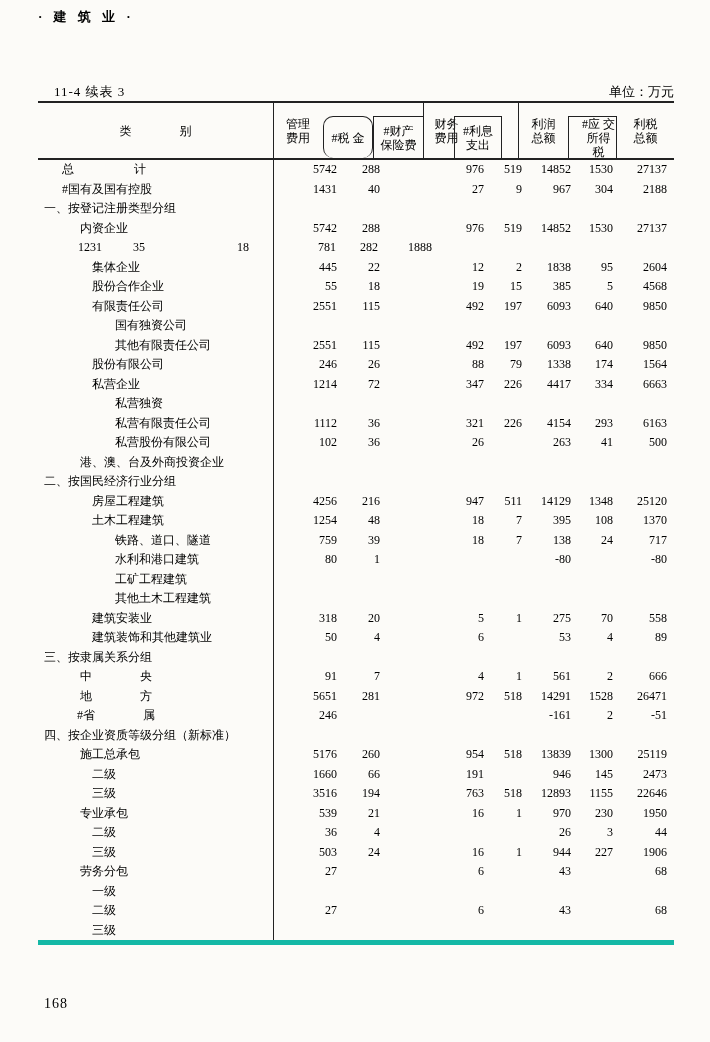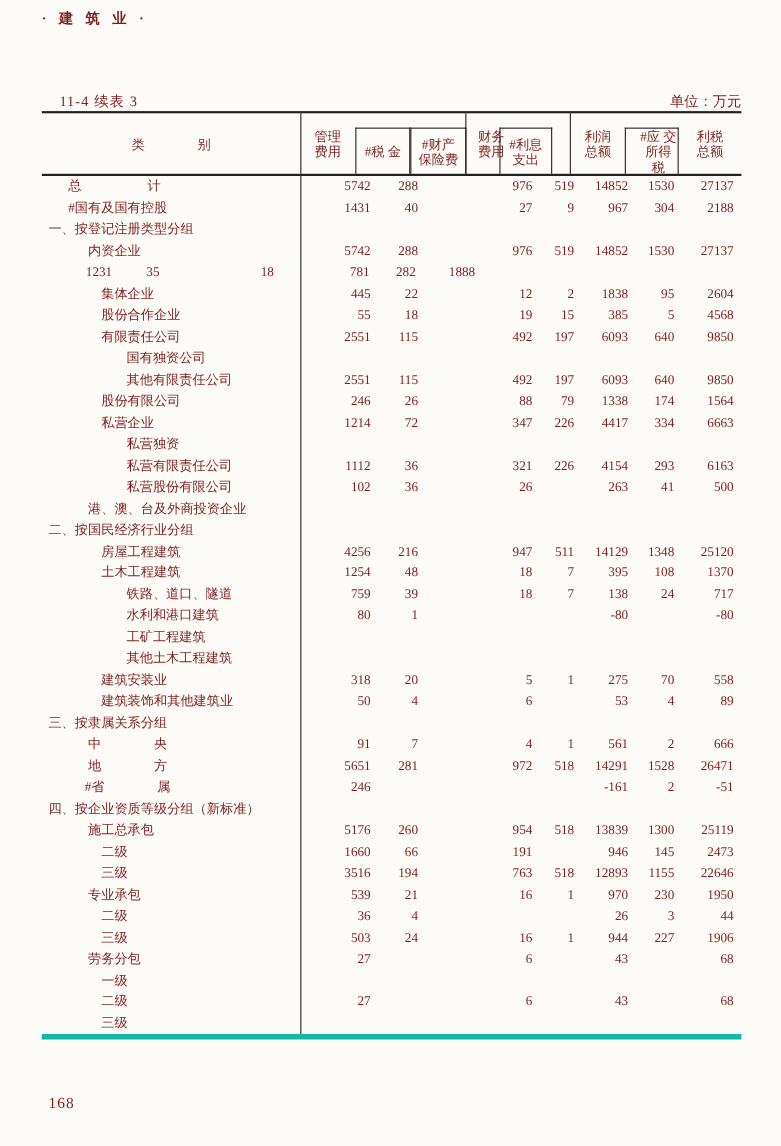--- a/index.html
+++ b/index.html
@@ -1,20 +1,20 @@
 <!DOCTYPE html>
 <html><head>
 <meta charset="utf-8">
 <style>
   html,body{margin:0;padding:0;}
   .page{
     position:relative;
     width:710px;height:1042px;
     background:#fcfbf8;
-    color:#7f1d1d;
+    color:#000000;
     font-family:"Liberation Serif","DejaVu Serif",serif;
     overflow:hidden;
   }
   .running-header{
     position:absolute;left:38px;top:8px;
     font-size:13px;font-weight:bold;letter-spacing:4px;
     white-space:pre;
   }
   .meta{
     position:absolute;left:38px;top:83px;width:636px;
@@ -39,21 +39,21 @@
   .th-c4{left:385px;width:47px;}
   .th-c6{left:481px;width:49px;}
   .th-c8{left:579px;width:57px;}
   .th-box{
     position:absolute;top:13px;bottom:0;
     border:1px solid #222;border-bottom:none;
     display:flex;align-items:center;justify-content:center;
     text-align:center;white-space:pre-line;line-height:14px;
     box-sizing:border-box;
   }
-  .th-c2{left:285px;width:50px;}
+  .th-c2{left:285px;width:50px;border-radius:10px;}
   .th-c3{left:335px;width:51px;}
   .th-c5{left:416px;width:48px;}
   .th-c7{left:530px;width:49px;padding-left:12px;}
   .vline{position:absolute;top:0;bottom:0;width:1px;background:#222;}
   .vl-cat{left:235px;}
   .vl-g1{left:385px;}
   .vl-g2{left:480px;}
   .tbody{
     position:relative;
     border-bottom:5px solid #14b8a6;

